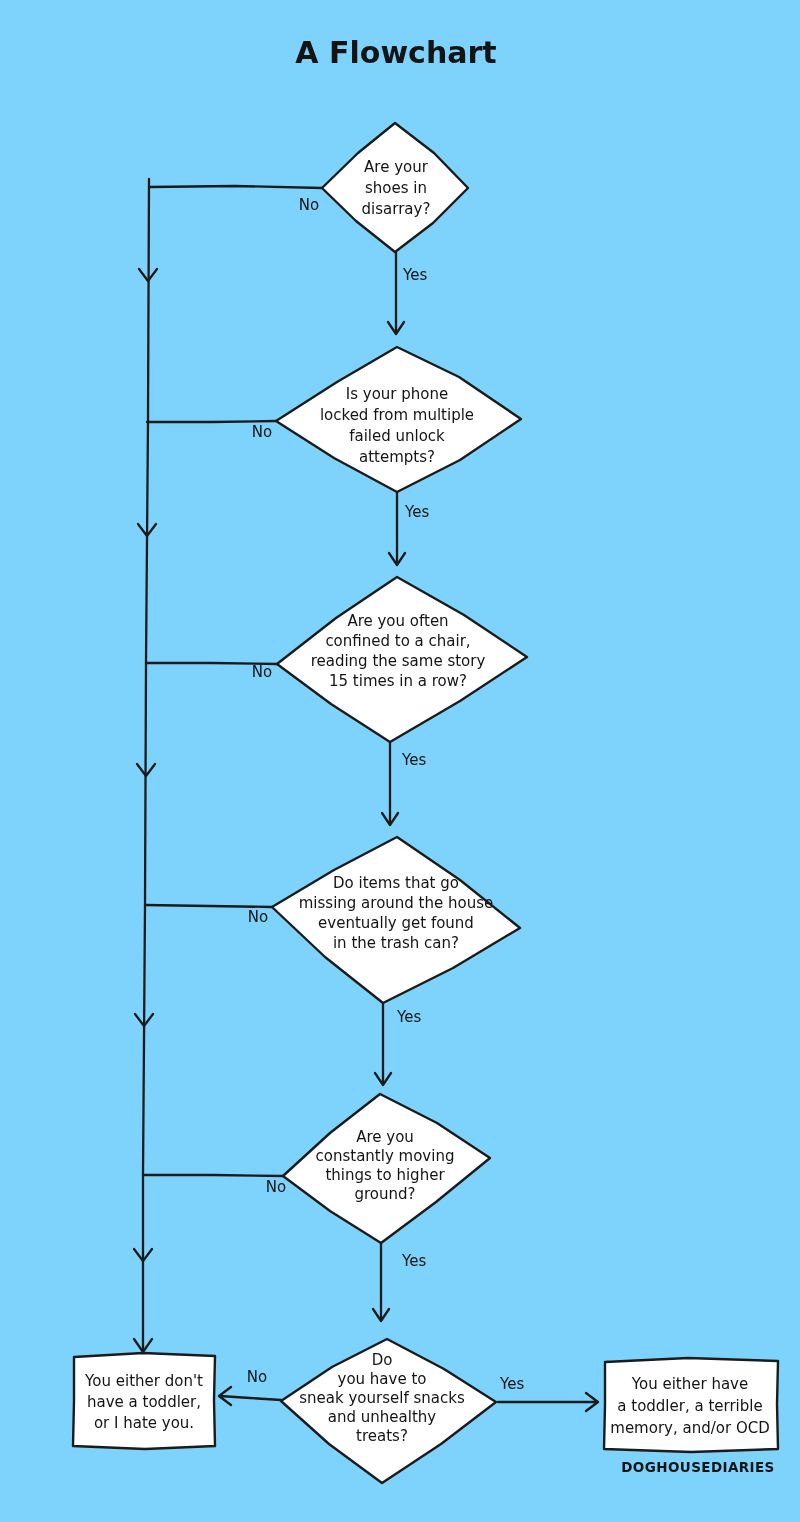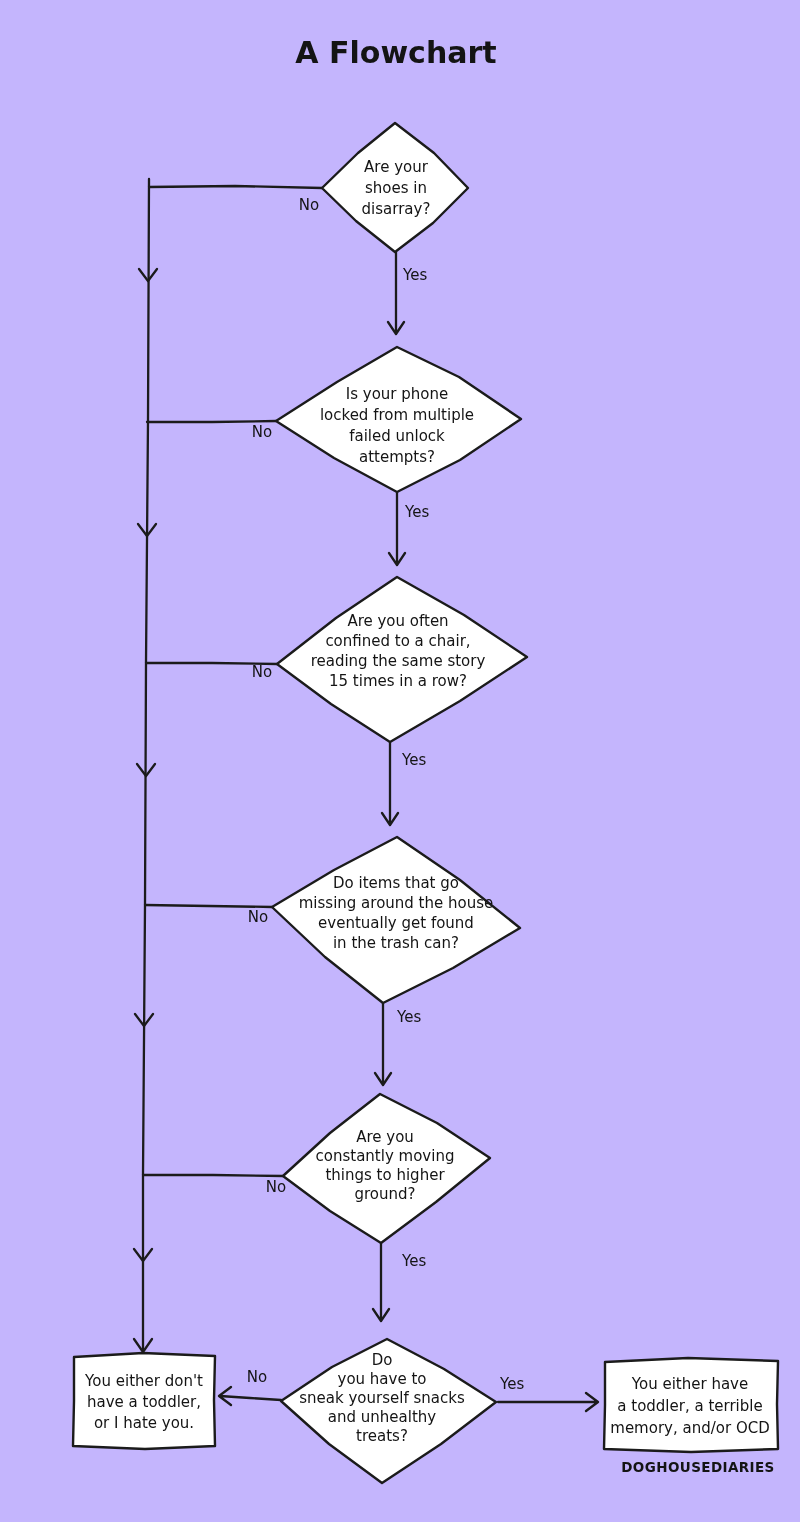--- a/index.html
+++ b/index.html
@@ -4,21 +4,21 @@
 <style>
   html, body {
     margin: 0;
     padding: 0;
     background: #ffffff;
   }
   .canvas-wrap {
     width: 800px;
     height: 1522px;
     position: relative;
-    background: #c4b5fd;
+    background: #7dd3fc;
     font-family: "DejaVu Sans", "Liberation Sans", sans-serif;
     text-align: right;
   }
   svg { display: block; }
   .stroke {
     fill: none;
     stroke: #1b1b1b;
     stroke-width: 2.3;
     stroke-linecap: round;
     stroke-linejoin: round;

